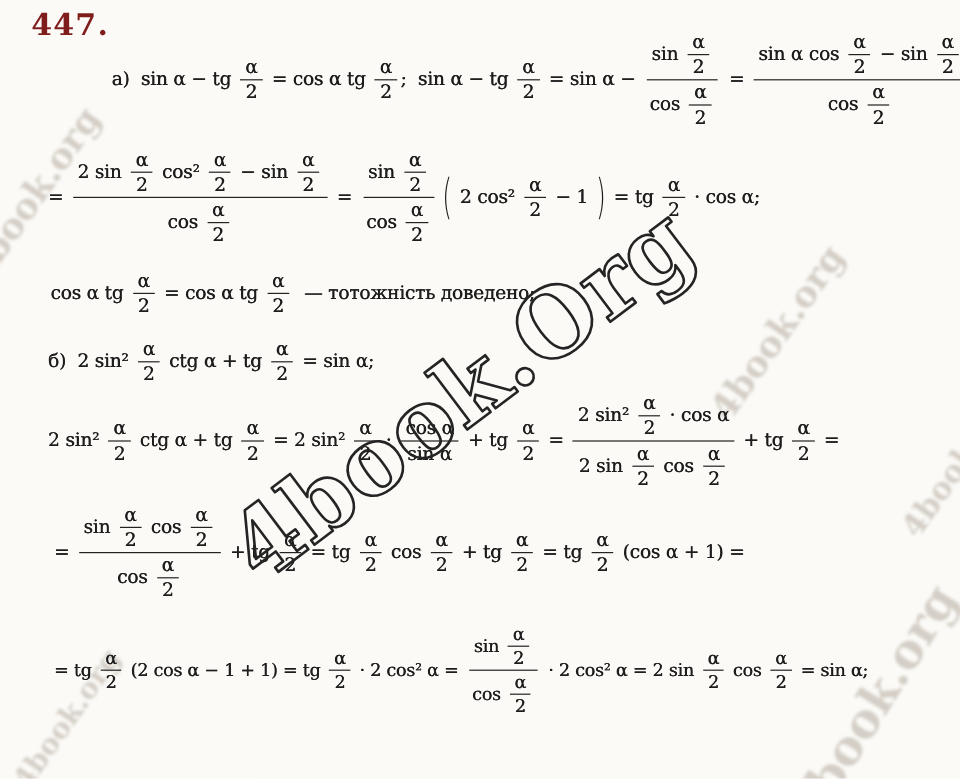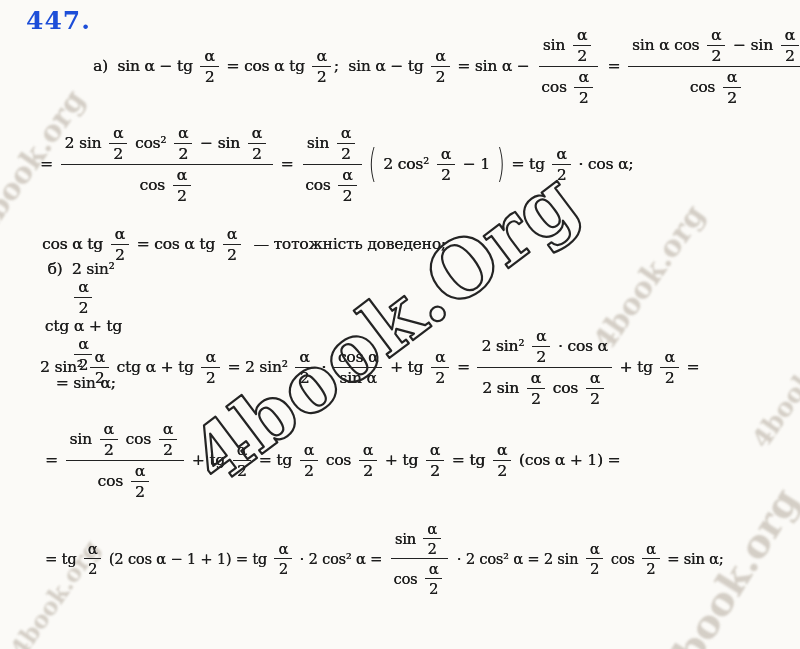--- a/index.html
+++ b/index.html
@@ -5,34 +5,34 @@
   html,body{margin:0;padding:0;}
   .page{
     position:relative;
     width:800px;height:649px;
     background:#fbfaf7;
     overflow:hidden;
     font-family:"DejaVu Serif", serif;
   }
   .problem-number{
     position:absolute;left:26px;top:6px;
-    font-size:25px;font-weight:bold;color:#1d4ed8;
+    font-size:25px;font-weight:bold;color:#7f1d1d;
     letter-spacing:1px;
   }
   #math{position:absolute;inset:0;z-index:1;}
   .mline{
     position:absolute;display:flex;align-items:center;
     white-space:pre;color:#1d1d1d;font-size:15.5px;
     letter-spacing:-0.2px;
     text-shadow:0.3px 0 0 currentColor;
   }
   .line-1{left:93px;top:16px;height:100px;}
   .line-2{left:40px;top:114px;height:100px;}
   .line-3{left:42px;top:216px;height:56px;}
-  .line-4{left:40px;top:260px;height:54px;flex-direction:column;}
+  .line-4{left:40px;top:274px;height:54px;}
   .line-5{left:40px;top:322px;height:90px;}
   .line-6{left:45px;top:410px;height:100px;}
   .line-7{left:45px;top:508px;height:100px;font-size:14.6px;}
   .line-8{left:34px;top:606px;height:36px;}
   .tok{display:inline-block;white-space:pre;}
   .frac{
     display:inline-flex;flex-direction:column;align-items:center;
     vertical-align:middle;margin:0 3px;
   }
   .frac > .num{

